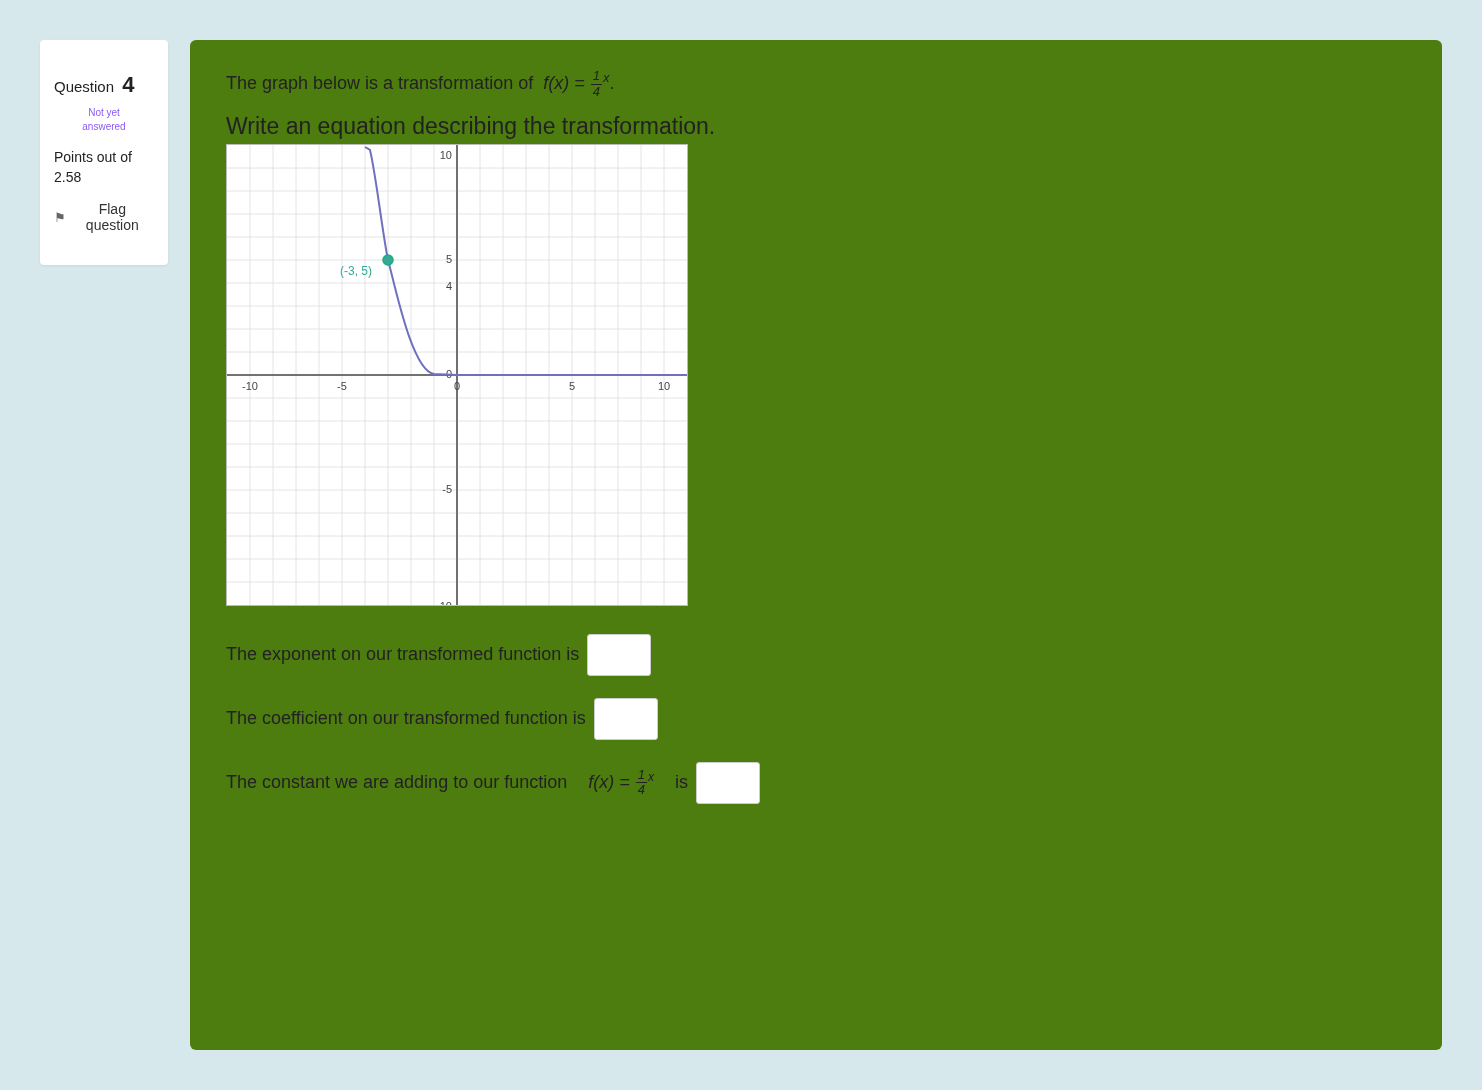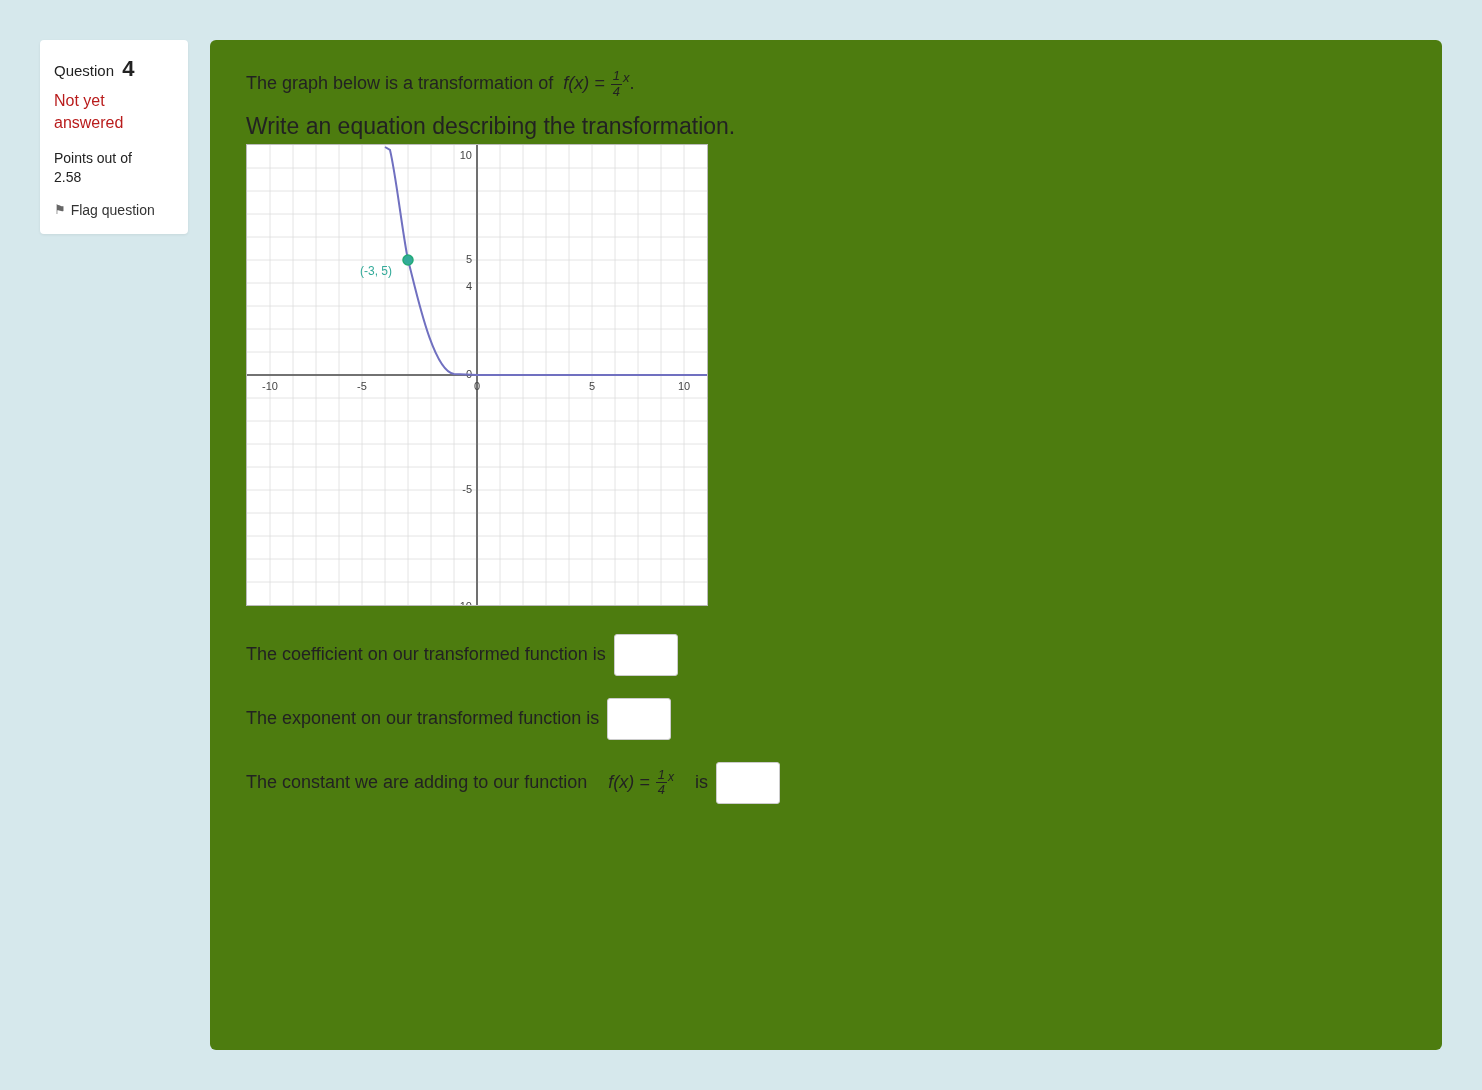--- a/index.html
+++ b/index.html
@@ -17,40 +17,41 @@
     .outer {
       background: #d6e8ec;
       width: 1442px;
       min-height: 1050px;
       display: flex;
       flex-direction: row;
       gap: 0;
       padding: 20px;
     }
     .sidebar {
-      width: 148px;
+      width: 128px;
       flex-shrink: 0;
       background: #fff;
       border-radius: 4px;
-      padding: 16px 14px;
+      padding: 32px 14px;
       font-size: 15px;
       height: fit-content;
       box-shadow: 0 1px 3px rgba(0,0,0,0.07);
     }
     .sidebar .question-label {
       font-weight: normal;
       font-size: 15px;
       margin-bottom: 2px;
     }
     .sidebar .status {
-      color: #b91c1c;
-      font-size: 16px;
+      color: #8b5cf6;
+      font-size: 10px;
       margin-top: 8px;
       margin-bottom: 14px;
       line-height: 1.4;
+      text-align: center;
     }
     .sidebar .points-label {
       font-weight: normal;
       font-size: 14px;
       margin-bottom: 14px;
       line-height: 1.4;
     }
     .sidebar .flag-btn {
       display: flex;
       align-items: center;
@@ -249,26 +250,26 @@
           L 460,230
         " stroke="#7070c0" stroke-width="2" fill="none"></path>
 
         <circle cx="161" cy="115" r="5" fill="#3a9" stroke="#2a7" stroke-width="1.5"></circle>
         <text x="113" y="130" font-size="12" fill="#3a9" font-family="Arial">(-3, 5)</text>
       </svg>
     </div>
 
     
     <div class="answer-row">
+      <span>The exponent on our transformed function is</span>
+      <input class="answer-input" type="text" value="" style="">
+    </div>
+
+    <div class="answer-row">
       <span>The coefficient on our transformed function is</span>
-      <input class="answer-input" type="text" value="" style="">
-    </div>
-
-    <div class="answer-row">
-      <span>The exponent on our transformed function is</span>
       <input class="answer-input" type="text" value="" style="">
     </div>
 
     <div class="answer-row">
       <span>The constant we are adding to our function</span>
       &nbsp;<span class="math"><i>f</i>(<i>x</i>) = <span class="frac">
             <span class="num">1</span>
             <span class="den">4</span>
           </span><sup style="font-size:12px;"><i>x</i></sup></span>&nbsp;
       <span>is</span>

